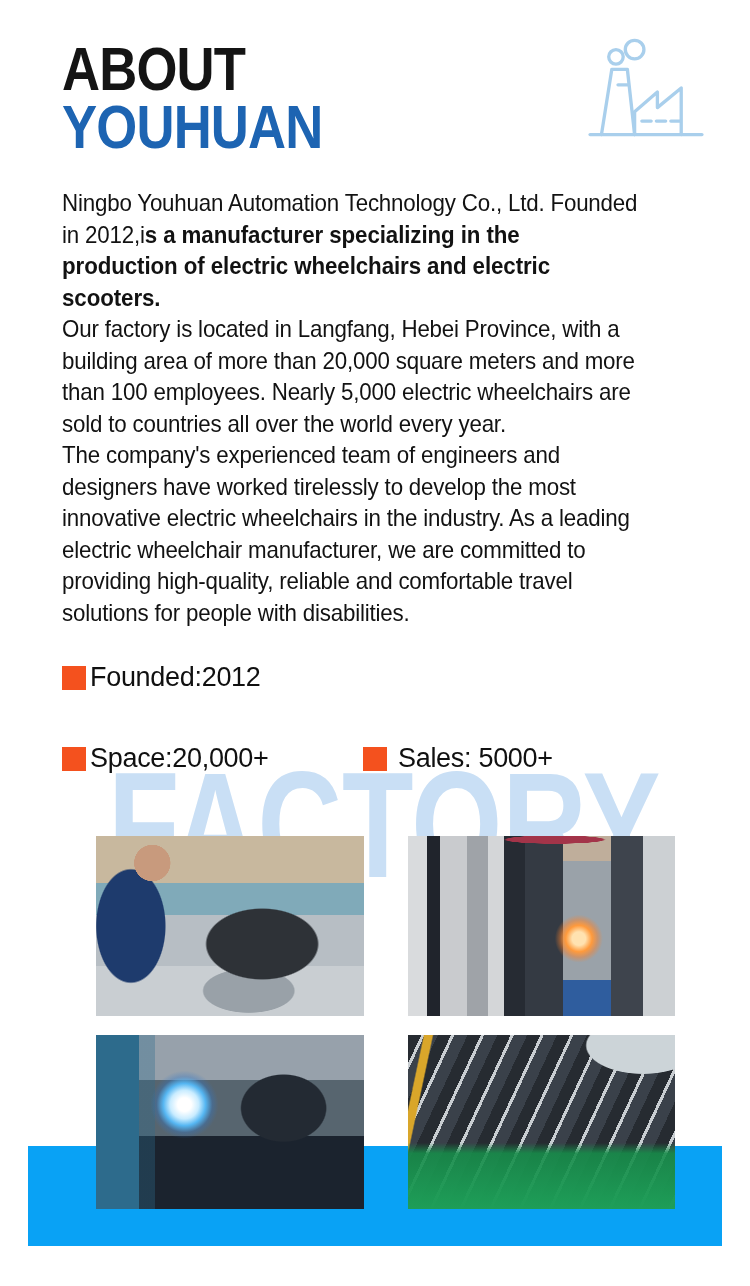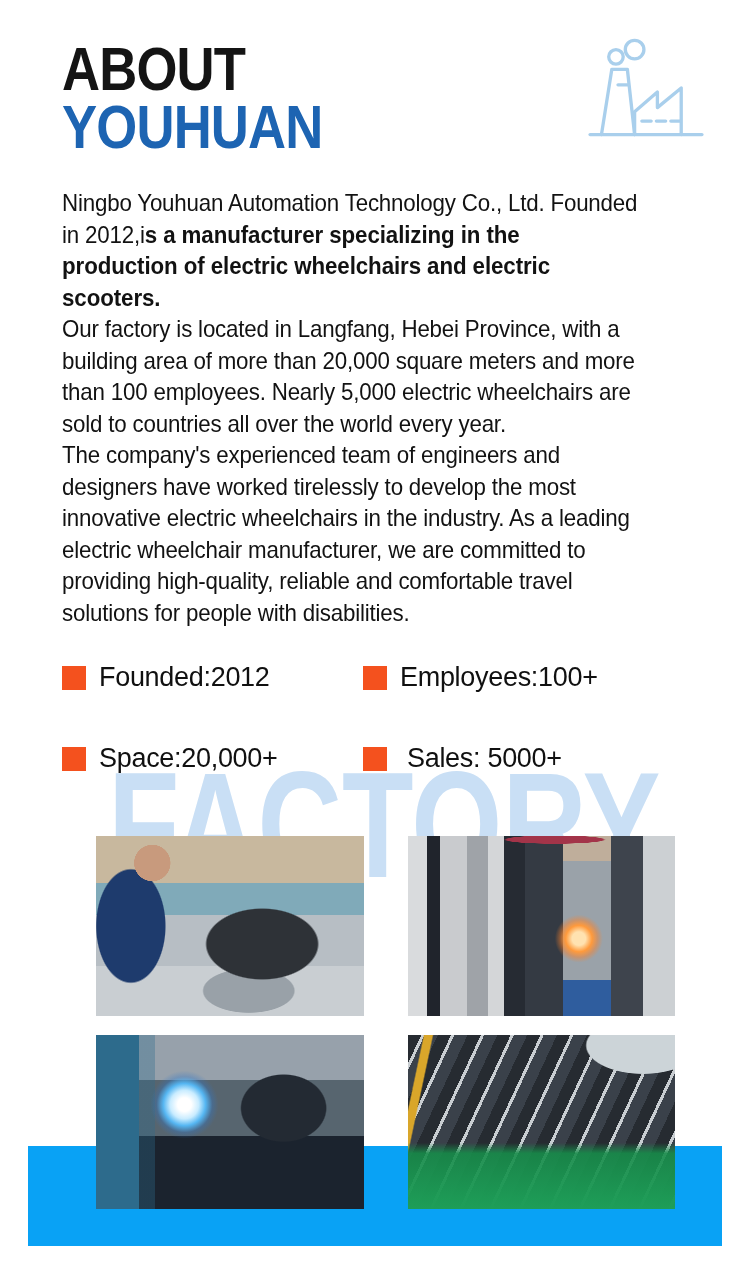--- a/index.html
+++ b/index.html
@@ -15,21 +15,21 @@
   .factory-svg{position:absolute; left:588px; top:34px; width:116px; height:104px;}
   
   .body-text{
     position:absolute; left:62px; top:183px; width:700px;
     transform:scaleX(0.93); transform-origin:left top;
     font-size:24px; line-height:31.5px; letter-spacing:-0.2px; color:#121212;
   }
   .ln{white-space:nowrap;}
   .b{font-weight:700; letter-spacing:-0.1px;}
   
-  .stat{position:absolute; display:flex; align-items:center; gap:13px;}
+  .stat{position:absolute; display:flex; align-items:center; gap:4px;}
   .stat-0{left:62px;  top:658px;}
   .stat-1{left:363px; top:658px;}
   .stat-2{left:62px;  top:739px;}
   .stat-3{left:363px; top:739px;}
   .bullet{width:24px; height:24px; background:#f4511e; flex:0 0 auto;}
   .stat-label{font-size:27px; color:#101010; letter-spacing:-0.3px; white-space:nowrap;}
   .stat-3 .stat-label{padding-left:7px;}
   
   .watermark{
     position:absolute; left:108px; top:746px; z-index:0;
@@ -107,24 +107,20 @@
     <div class="ln">innovative electric wheelchairs in the industry. As a leading</div>
     <div class="ln">electric wheelchair manufacturer, we are committed to</div>
     <div class="ln">providing high-quality, reliable and comfortable travel</div>
     <div class="ln">solutions for people with disabilities.</div>
   </div>
 
   <div class="stat stat-0">
     <span class="bullet"></span>
     <span class="stat-label">Founded:2012</span>
   </div>
-  <div class="stat stat-1">
-    <span class="bullet"></span>
-    <span class="stat-label">Employees:100+</span>
-  </div>
   <div class="stat stat-2">
     <span class="bullet"></span>
     <span class="stat-label">Space:20,000+</span>
   </div>
   <div class="stat stat-3">
     <span class="bullet"></span>
     <span class="stat-label">Sales: 5000+</span>
   </div>
 
   <div class="watermark">FACTORY</div>

